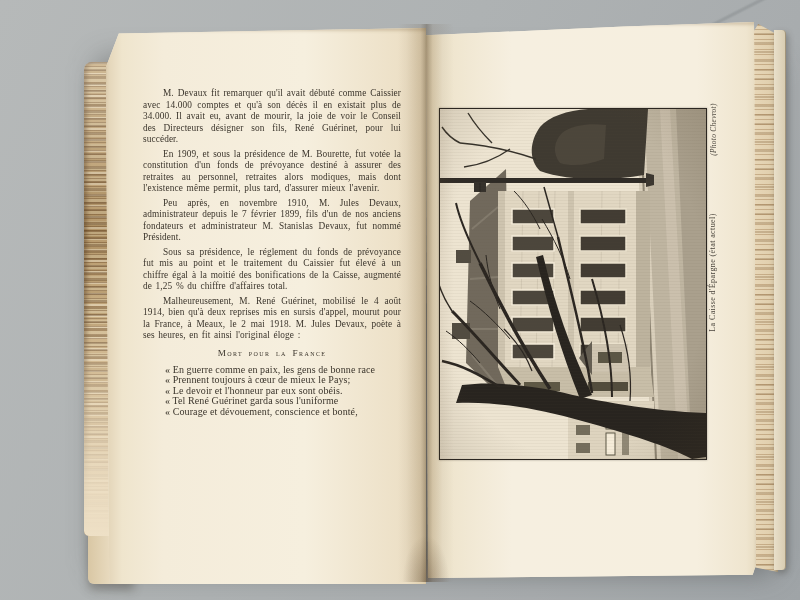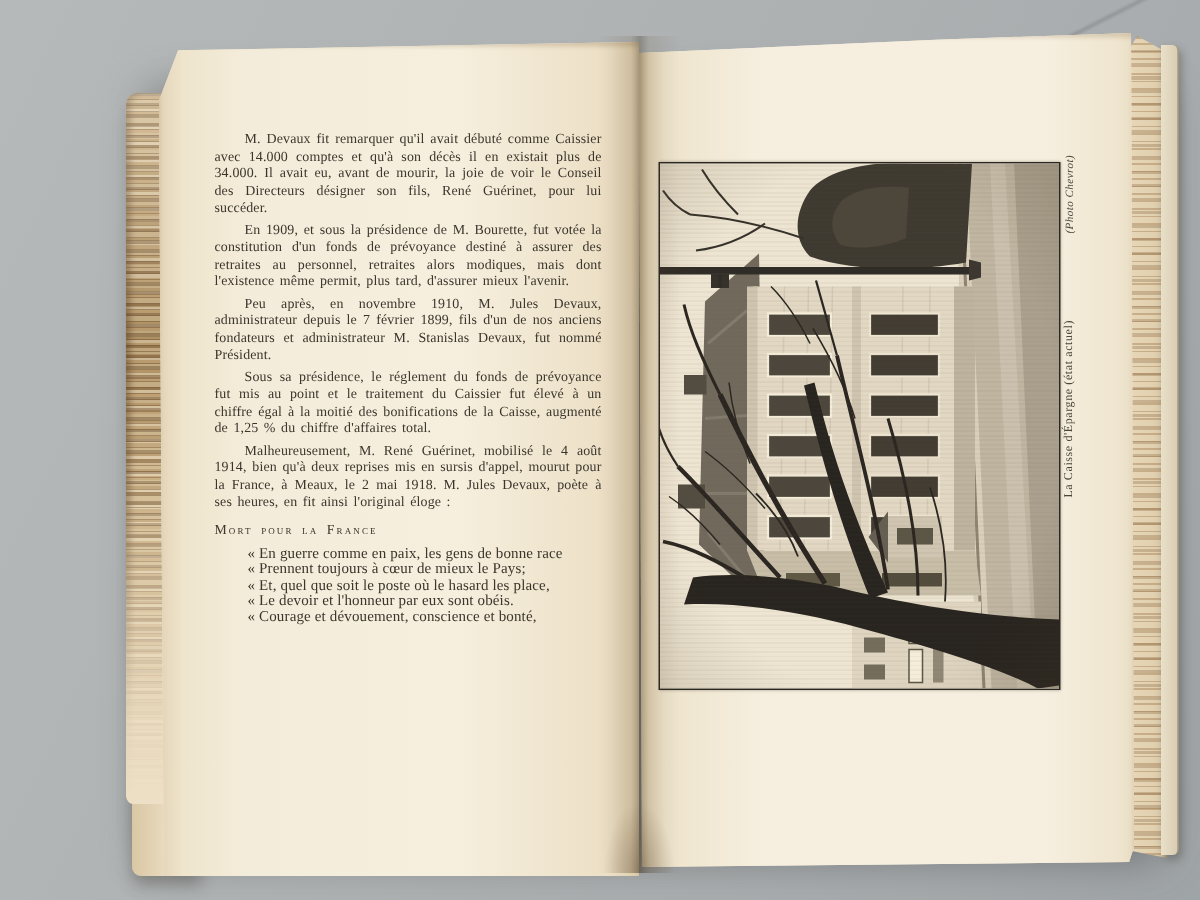--- a/index.html
+++ b/index.html
@@ -52,21 +52,21 @@
     box-shadow:inset 0 3px 3px rgba(150,125,90,.28),0 4px 8px rgba(60,55,45,.28);}
   .gutter{position:absolute;left:398px;top:24px;width:56px;height:558px;pointer-events:none;
     background:
       radial-gradient(ellipse 60% 12% at 50% 100%,rgba(70,50,28,.30),rgba(70,50,28,0) 70%),
       linear-gradient(to right,rgba(95,72,44,0) 0%,rgba(95,72,44,.14) 40%,rgba(58,42,22,.30) 51%,rgba(95,72,44,.12) 62%,rgba(95,72,44,0) 100%);}
 
   
   .text-col{position:absolute;left:37px;top:60px;width:258px;color:#3b352c;}
   .para{font-size:9.3px;line-height:11.5px;text-align:justify;text-indent:20px;
     margin:0 0 3px 0;word-spacing:1.2px;letter-spacing:.1px;}
-  .poem-heading{margin:6px 0 7px;font-weight:normal;font-size:9.2px;
+  .poem-heading{margin:6px 0 7px;text-align:center;font-weight:normal;font-size:9.2px;
     font-variant:small-caps;letter-spacing:1.4px;word-spacing:2px;color:#3b352c;}
   .poem{margin-left:22px;}
   .poem-line{font-size:10px;line-height:10.5px;white-space:nowrap;letter-spacing:.1px;}
   .page-number{margin-top:7px;text-align:center;font-size:9.5px;letter-spacing:1px;word-spacing:3px;}
 
   
   .photo-frame{position:absolute;left:13px;top:86px;width:266px;height:350px;
     border:1px solid #2b2620;background:#eae5d7;overflow:hidden;
     box-shadow:0 0 2px rgba(40,35,25,.4);}
   .photo-frame svg{display:block;filter:sepia(.14) contrast(.94) brightness(1.01);}
@@ -97,22 +97,22 @@
           <p class="para">En 1909, et sous la présidence de M. Bourette, fut votée la constitution d'un fonds de prévoyance destiné à assurer des retraites au personnel, retraites alors modiques, mais dont l'existence même permit, plus tard, d'assurer mieux l'avenir.</p>
           <p class="para">Peu après, en novembre 1910, M. Jules Devaux, administrateur depuis le 7 février 1899, fils d'un de nos anciens fondateurs et administrateur M. Stanislas Devaux, fut nommé Président.</p>
           <p class="para">Sous sa présidence, le réglement du fonds de prévoyance fut mis au point et le traitement du Caissier fut élevé à un chiffre égal à la moitié des bonifications de la Caisse, augmenté de 1,25 % du chiffre d'affaires total.</p>
           <p class="para">Malheureusement, M. René Guérinet, mobilisé le 4 août 1914, bien qu'à deux reprises mis en sursis d'appel, mourut pour la France, à Meaux, le 2 mai 1918. M. Jules Devaux, poète à ses heures, en fit ainsi l'original éloge :</p>
         </div>
       <h3 class="poem-heading">Mort pour la France</h3>
       <div class="poem">
 
       <div class="poem-line">« En guerre comme en paix, les gens de bonne race</div>
           <div class="poem-line">« Prennent toujours à cœur de mieux le Pays;</div>
-          <div class="poem-line">« Et, quel que soit le poste où le hasard les place,</div>
           <div class="poem-line">« Le devoir et l'honneur par eux sont obéis.</div>
+          <div class="poem-line">« Tel René Guérinet garda sous l'uniforme</div>
           <div class="poem-line">« Courage et dévouement, conscience et bonté,</div>
         </div>
     </div>
   </div>
 
   <div class="page right">
     <div class="photo-frame">
       <svg width="266" height="350" viewBox="0 0 266 350">
 
         <g transform="translate(0,350) rotate(-90)">

